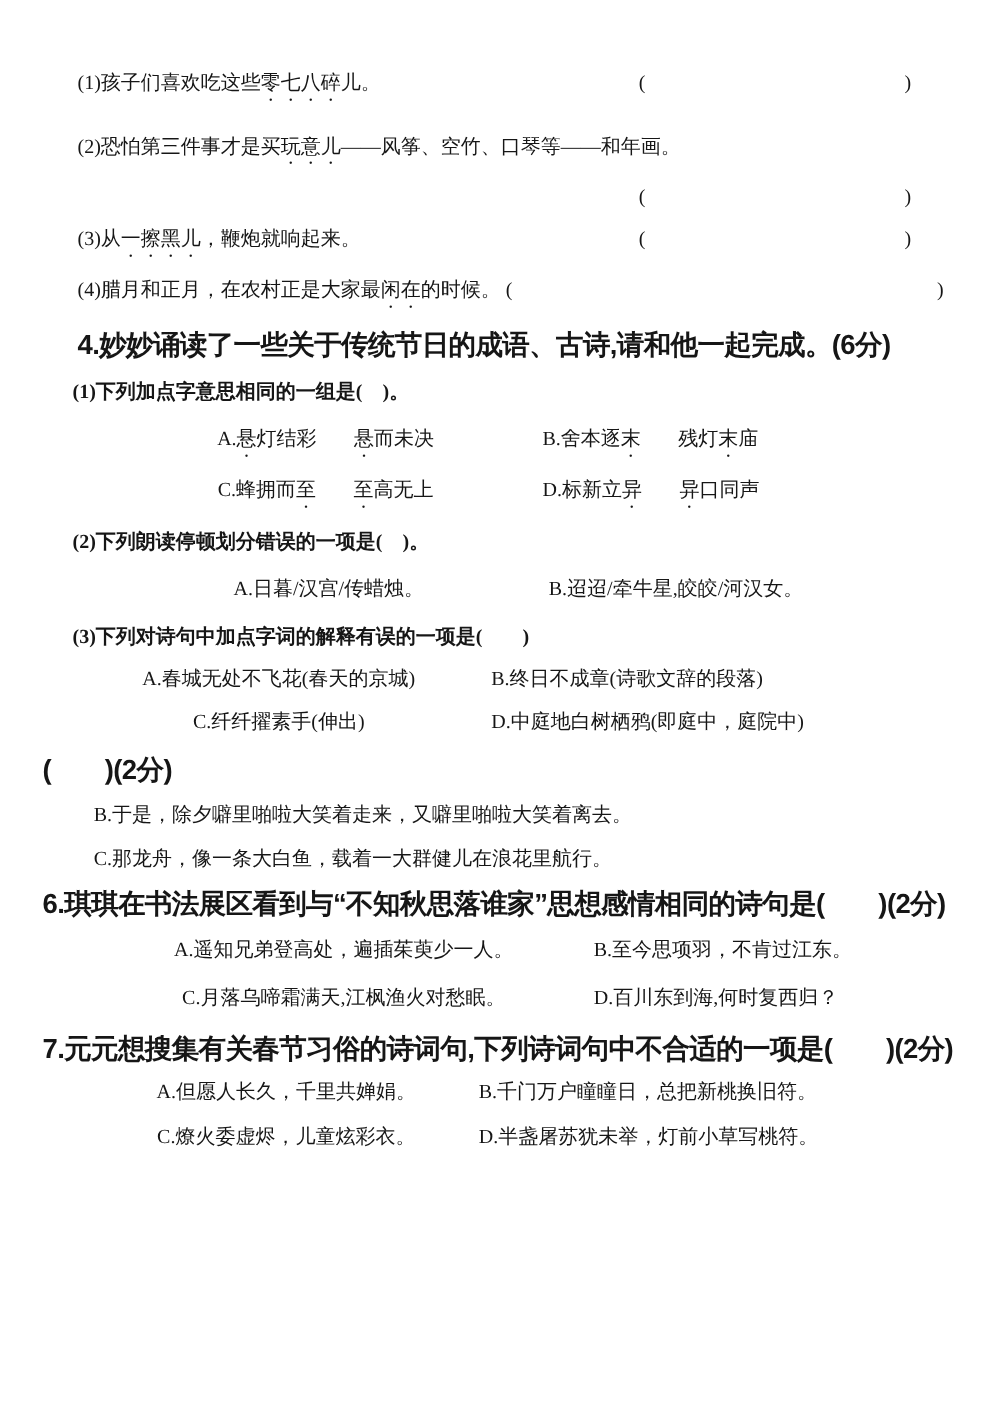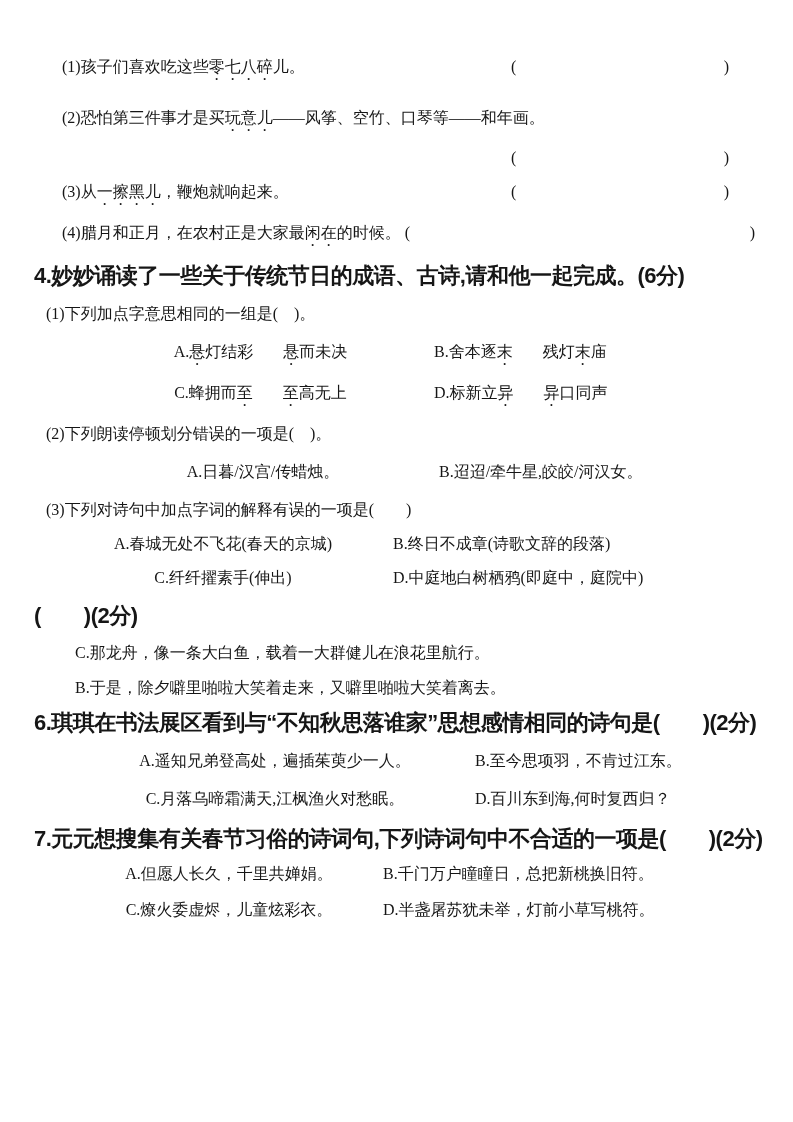--- a/index.html
+++ b/index.html
@@ -6,21 +6,21 @@
   body{
     width:793px;height:1122px;background:#ffffff;color:#161616;
     font-family:"Liberation Serif","DejaVu Serif",serif;
     overflow:hidden;
   }
   .page{box-sizing:border-box;width:793px;height:1122px;padding:53px 24px 0 34px;overflow:hidden;}
   .line{font-size:16px;line-height:28px;margin-bottom:10px;white-space:nowrap;}
   .flexline{display:flex;align-items:baseline;}
   .stem{font-family:"Liberation Sans","DejaVu Sans",sans-serif;font-weight:700;font-size:22px;letter-spacing:-0.5px;}
   .ind28{margin-left:28px;}
-  .ind24{margin-left:12px;}
+  .ind24{margin-left:24px;font-weight:bold;}
   .ind53{margin-left:53px;}
   .ind41{margin-left:41px;}
   .ind19{margin-left:19px;}
   .col{display:inline-block;vertical-align:baseline;text-align:center;}
   .c347{width:347px;}
   .c352{width:352px;}
   .c340{width:340px;}
   .c400{width:400px;}
   .c308{width:308px;}
   .pgap{display:inline-block;width:30px;}
@@ -34,21 +34,21 @@
     text-emphasis-position:under left;
   }
   .mb2{margin-bottom:2px;}
   .mb6{margin-bottom:6px;}
   .mb7{margin-bottom:7px;}
   .mb8{margin-bottom:8px;}
   .mb9{margin-bottom:9px;}
   .mb12{margin-bottom:12px;}
   .mb20{margin-bottom:20px;}
   .mt8{margin-top:8px;}
-  .mt11{margin-top:11px;}
+  .mt11{margin-top:11px;margin-left:28px;}
 </style>
 </head>
 <body>
 
 <div class="page">
 
   <section>
     <div class="line flexline ind28 mb20">
       <span class="txt"><span>(1)</span><span>孩子们喜欢吃这些</span><span class="emdot">零七八碎</span><span>儿。</span></span>
       <span class="ansbr">
@@ -91,22 +91,22 @@
     <div class="line ind24 mt8">(2)下列朗读停顿划分错误的一项是(　)。</div>
     <div class="line ind53"><span class="col c352">A.日暮/汉宫/传蜡烛。</span><span>B.迢迢/牵牛星,皎皎/河汉女。</span></div>
 
     <div class="line ind24 mb6">(3)下列对诗句中加点字词的解释有误的一项是(　　)</div>
     <div class="line ind19 mb6"><span class="col c340">A.春城无处不飞花(春天的京城)</span><span>B.终日不成章(诗歌文辞的段落)</span></div>
     <div class="line ind19"><span class="col c340">C.纤纤擢素手(伸出)</span><span>D.中庭地白树栖鸦(即庭中，庭院中)</span></div>
   </section>
 
   <section>
     <div class="line stem mb9">(　　)(2分)</div>
+    <div class="line ind41 mb7">B.于是，除夕噼里啪啦大笑着走来，又噼里啪啦大笑着离去。</div>
     <div class="line ind41 mb7">C.那龙舟，像一条大白鱼，载着一大群健儿在浪花里航行。</div>
-    <div class="line ind41 mb7">B.于是，除夕噼里啪啦大笑着走来，又噼里啪啦大笑着离去。</div>
   </section>
 
   <section>
     <div class="line stem">6.琪琪在书法展区看到与“不知秋思落谁家”思想感情相同的诗句是(　　)(2分)</div>
     <div class="line ind41"><span class="col c400">A.遥知兄弟登高处，遍插茱萸少一人。</span><span>B.至今思项羽，不肯过江东。</span></div>
     <div class="line ind41 mb12"><span class="col c400">C.月落乌啼霜满天,江枫渔火对愁眠。</span><span>D.百川东到海,何时复西归？</span></div>
   </section>
 
   <section>
     <div class="line stem mb7">7.元元想搜集有关春节习俗的诗词句,下列诗词句中不合适的一项是(　　)(2分)</div>

